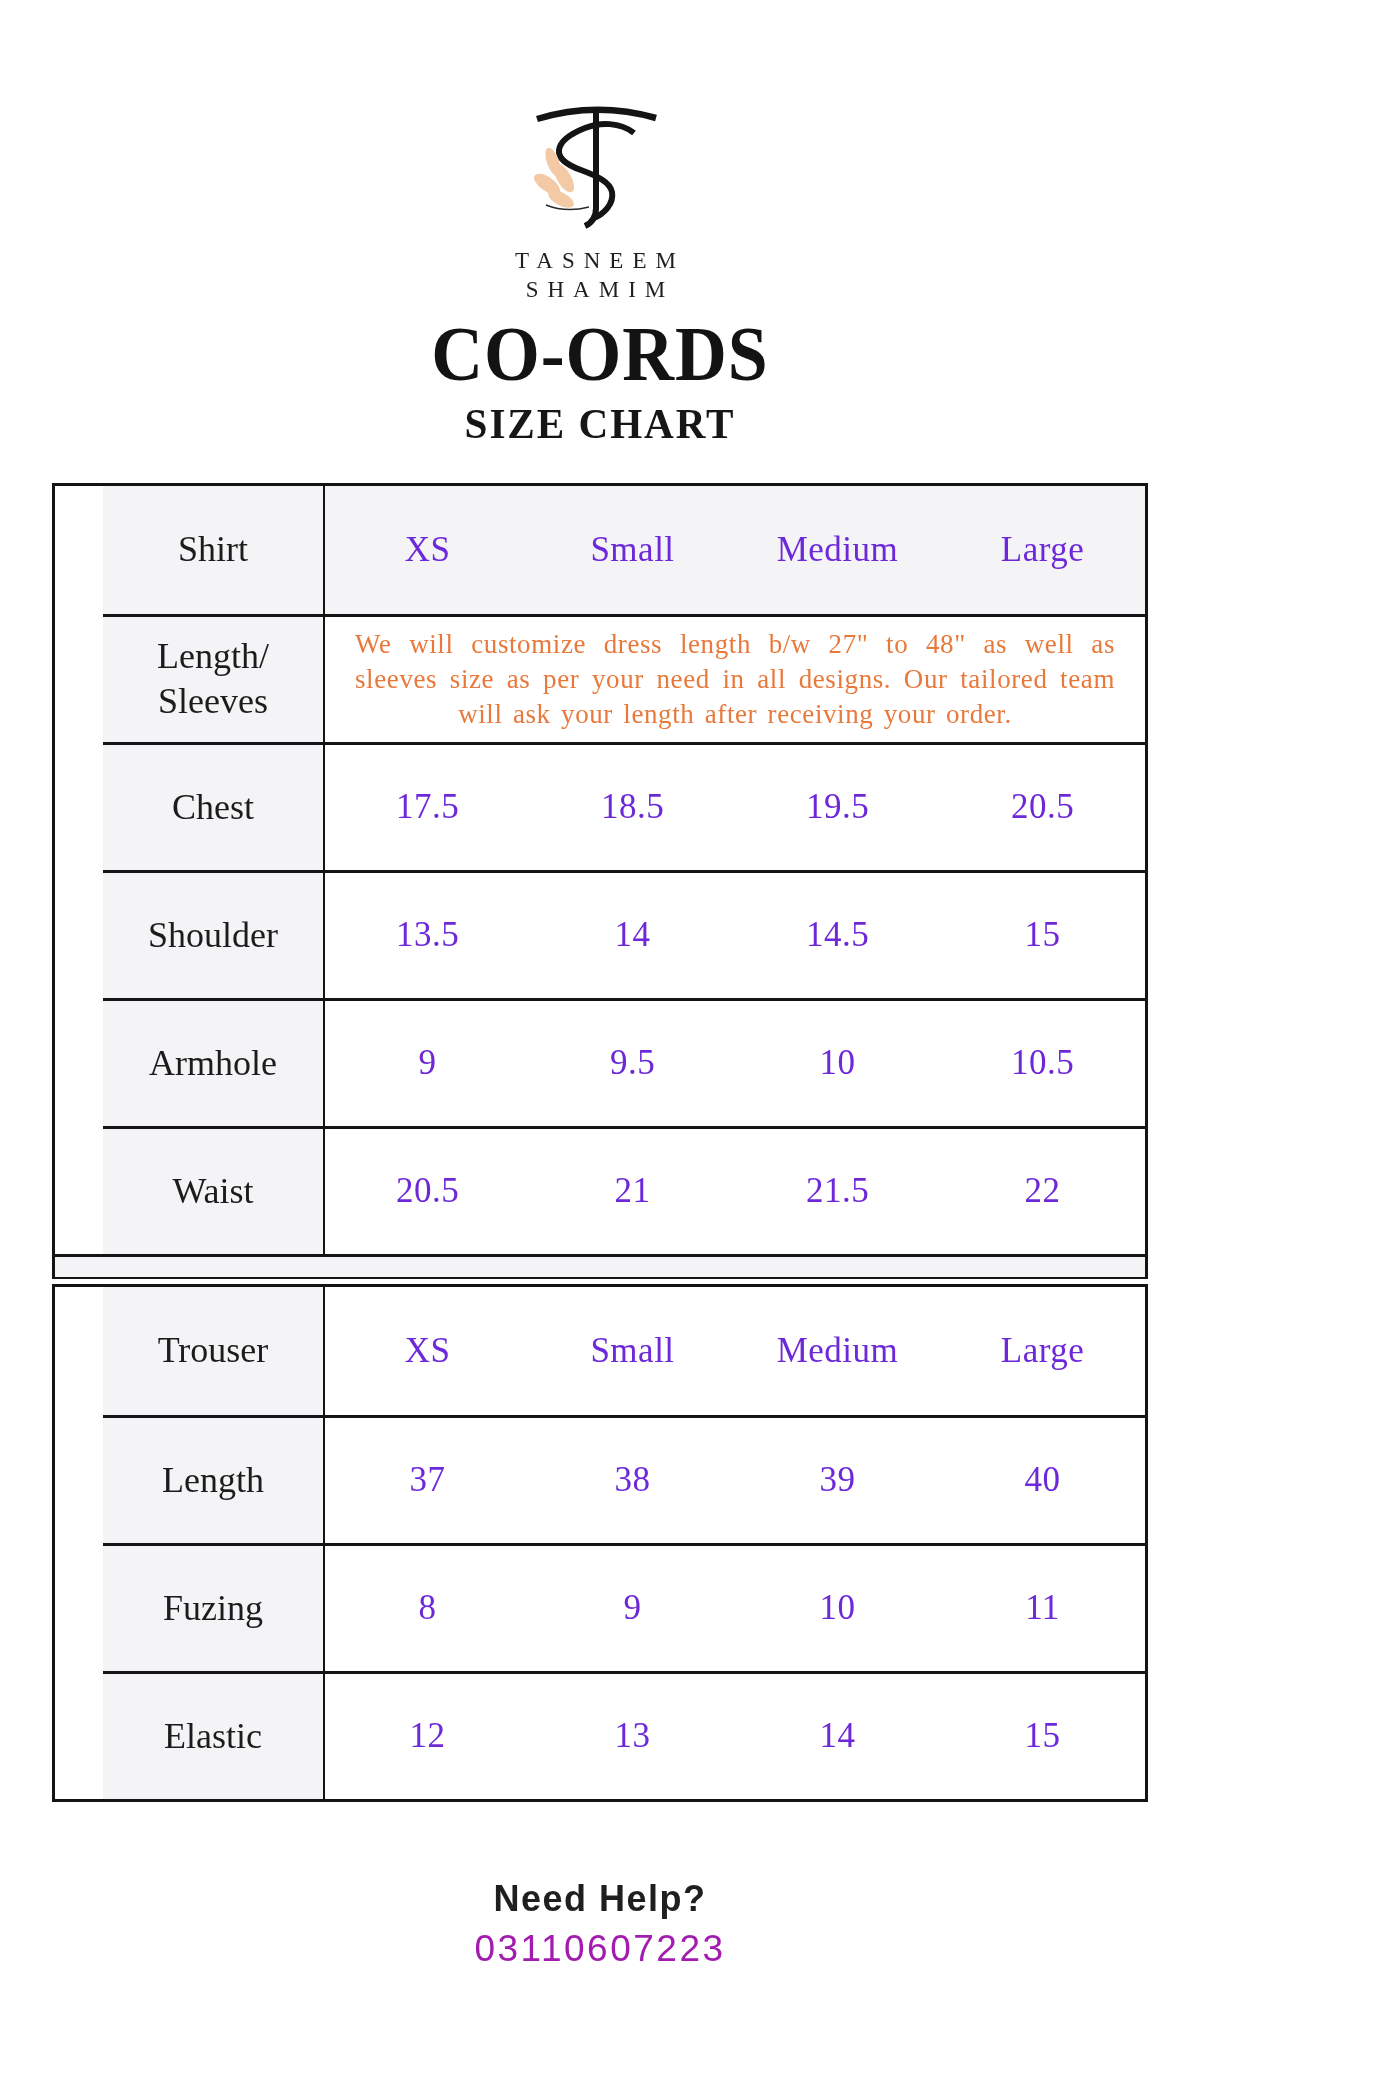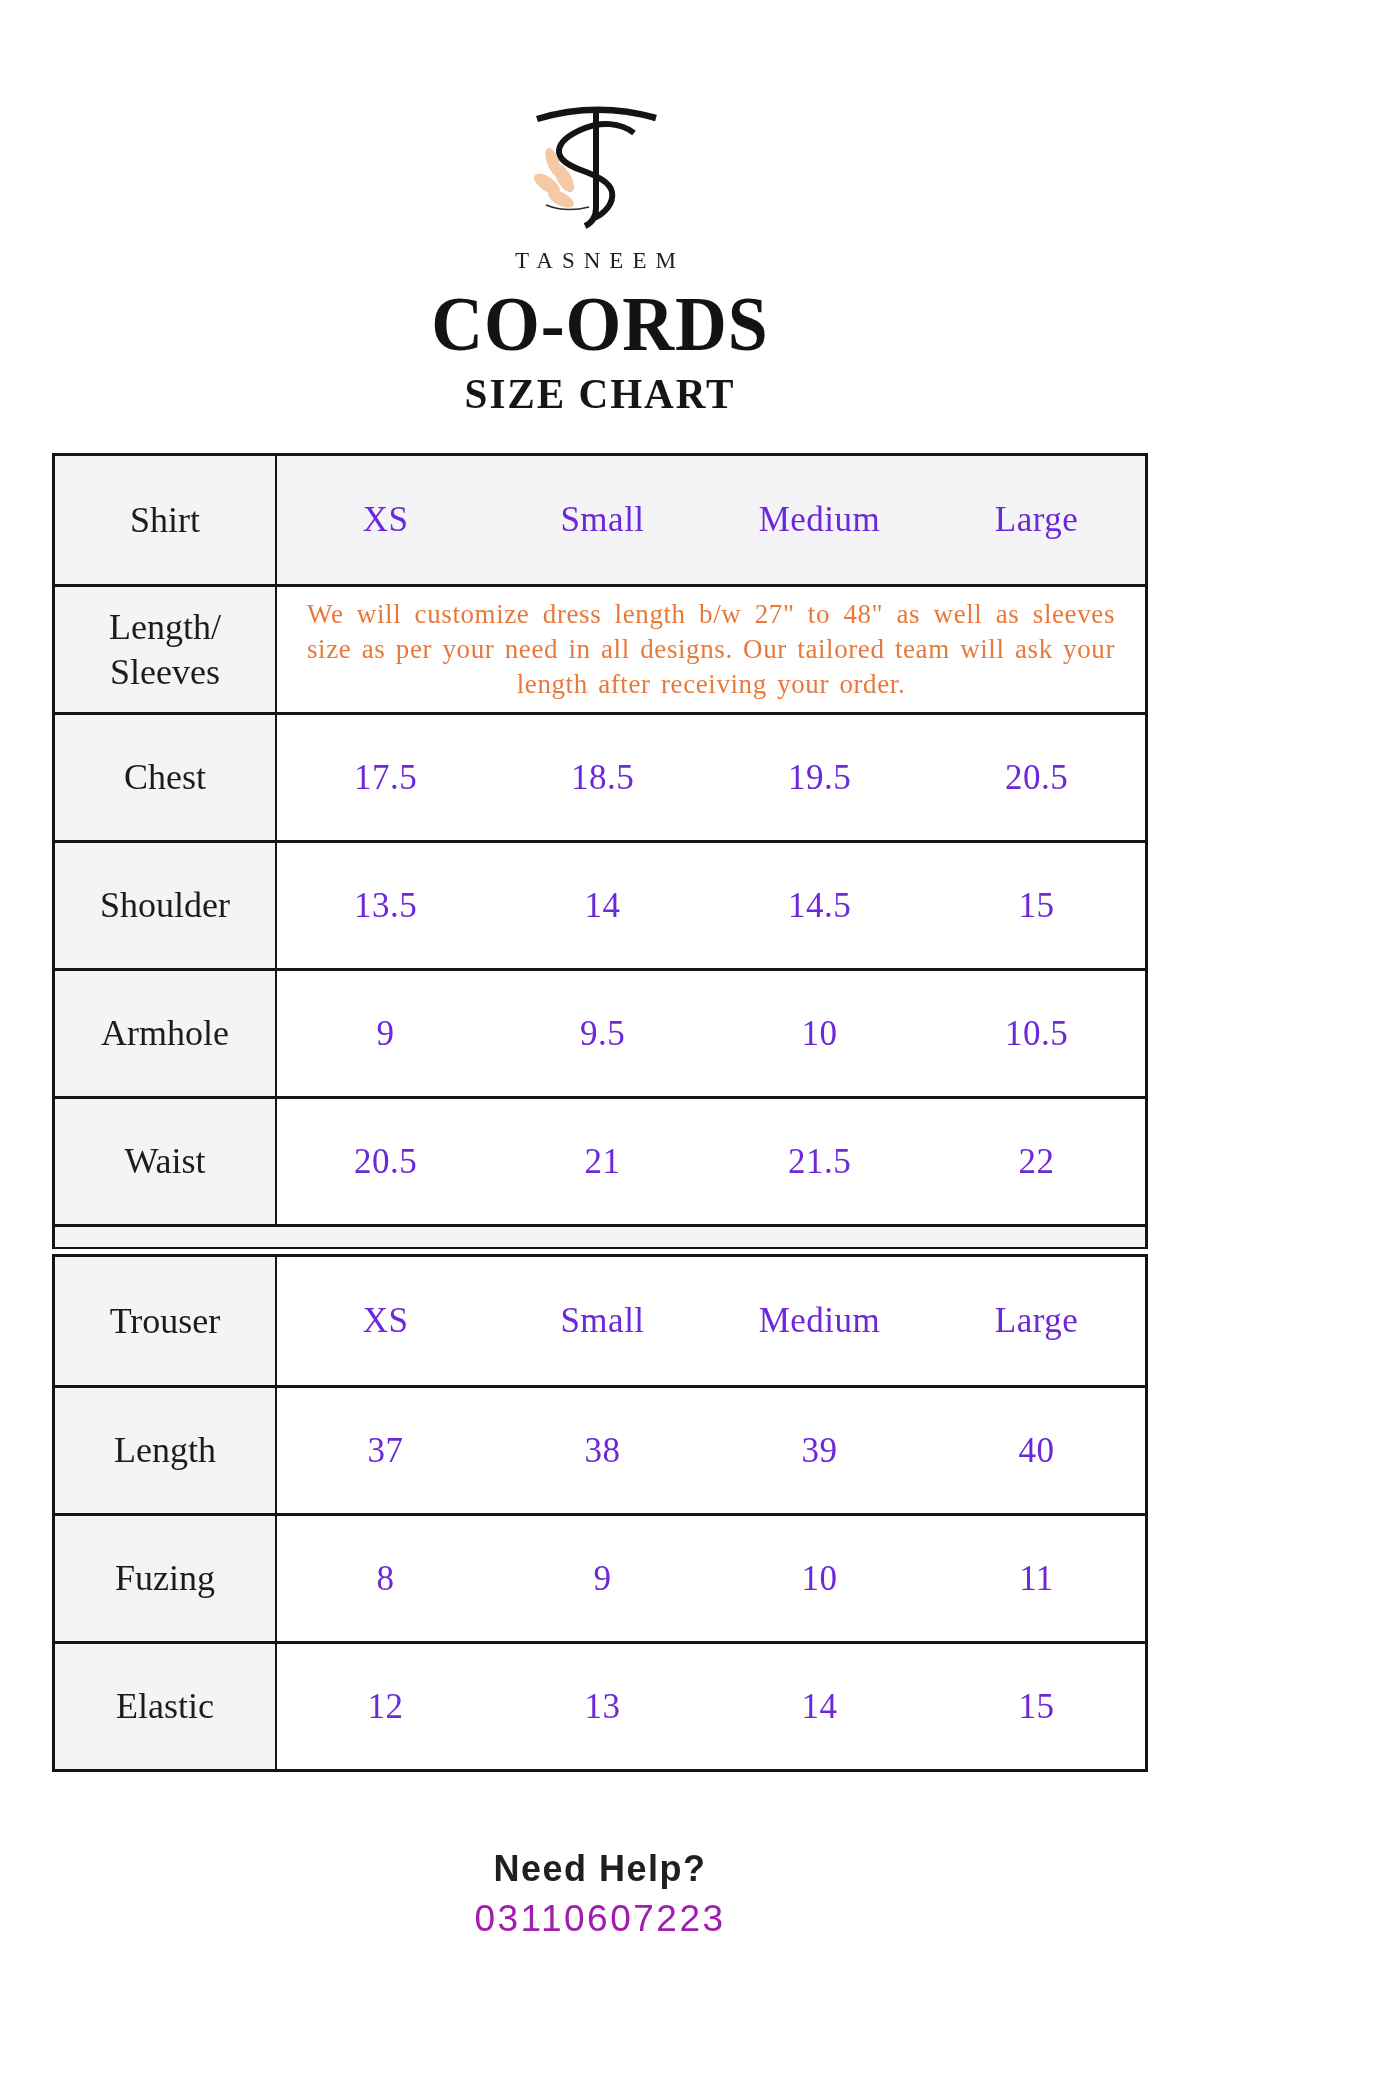--- a/index.html
+++ b/index.html
@@ -41,20 +41,21 @@
     letter-spacing: 2px;
     color: #161616;
     transform: scaleX(0.98);
     transform-origin: center;
   }
   
   .tbl {
     width: 1096px;
     margin: 0 auto;
     border: 3px solid #141414;
+    padding-left: 48px;
   }
   .tbl.shirt { margin-top: 38px; }
   .row { display: flex; height: 128px; background: #ffffff; }
   .row + .row { border-top: 3px solid #141414; }
   .row.gray-row { background: #f4f4f6; }
   .label-cell {
     flex: 0 0 222px;
     background: #f4f4f6;
     border-right: 2px solid #141414;
     display: flex;
@@ -133,20 +134,21 @@
         <g>
           <ellipse cx="53" cy="70" rx="6" ry="15" transform="rotate(-20 53 70)" fill="#f3c9a6"></ellipse>
           <ellipse cx="47" cy="92" rx="7" ry="15" transform="rotate(-55 47 92)" fill="#f3c9a6"></ellipse>
           <ellipse cx="64" cy="86" rx="7" ry="16" transform="rotate(-30 64 86)" fill="#f3c9a6"></ellipse>
           <ellipse cx="61" cy="107" rx="6.5" ry="14" transform="rotate(-62 61 107)" fill="#f3c9a6"></ellipse>
         </g>
       </svg>
     </div>
     <div class="brand-name">
       <div>TASNEEM</div>
+      <div>SHAMIM</div>
     </div>
     <h1 class="title">CO-ORDS</h1>
     <h2 class="subtitle">SIZE CHART</h2>
   </header>
 
   <section class="tbl shirt">
 
     <div class="row gray-row">
       <div class="label-cell">Shirt</div>
       <div class="vals">

